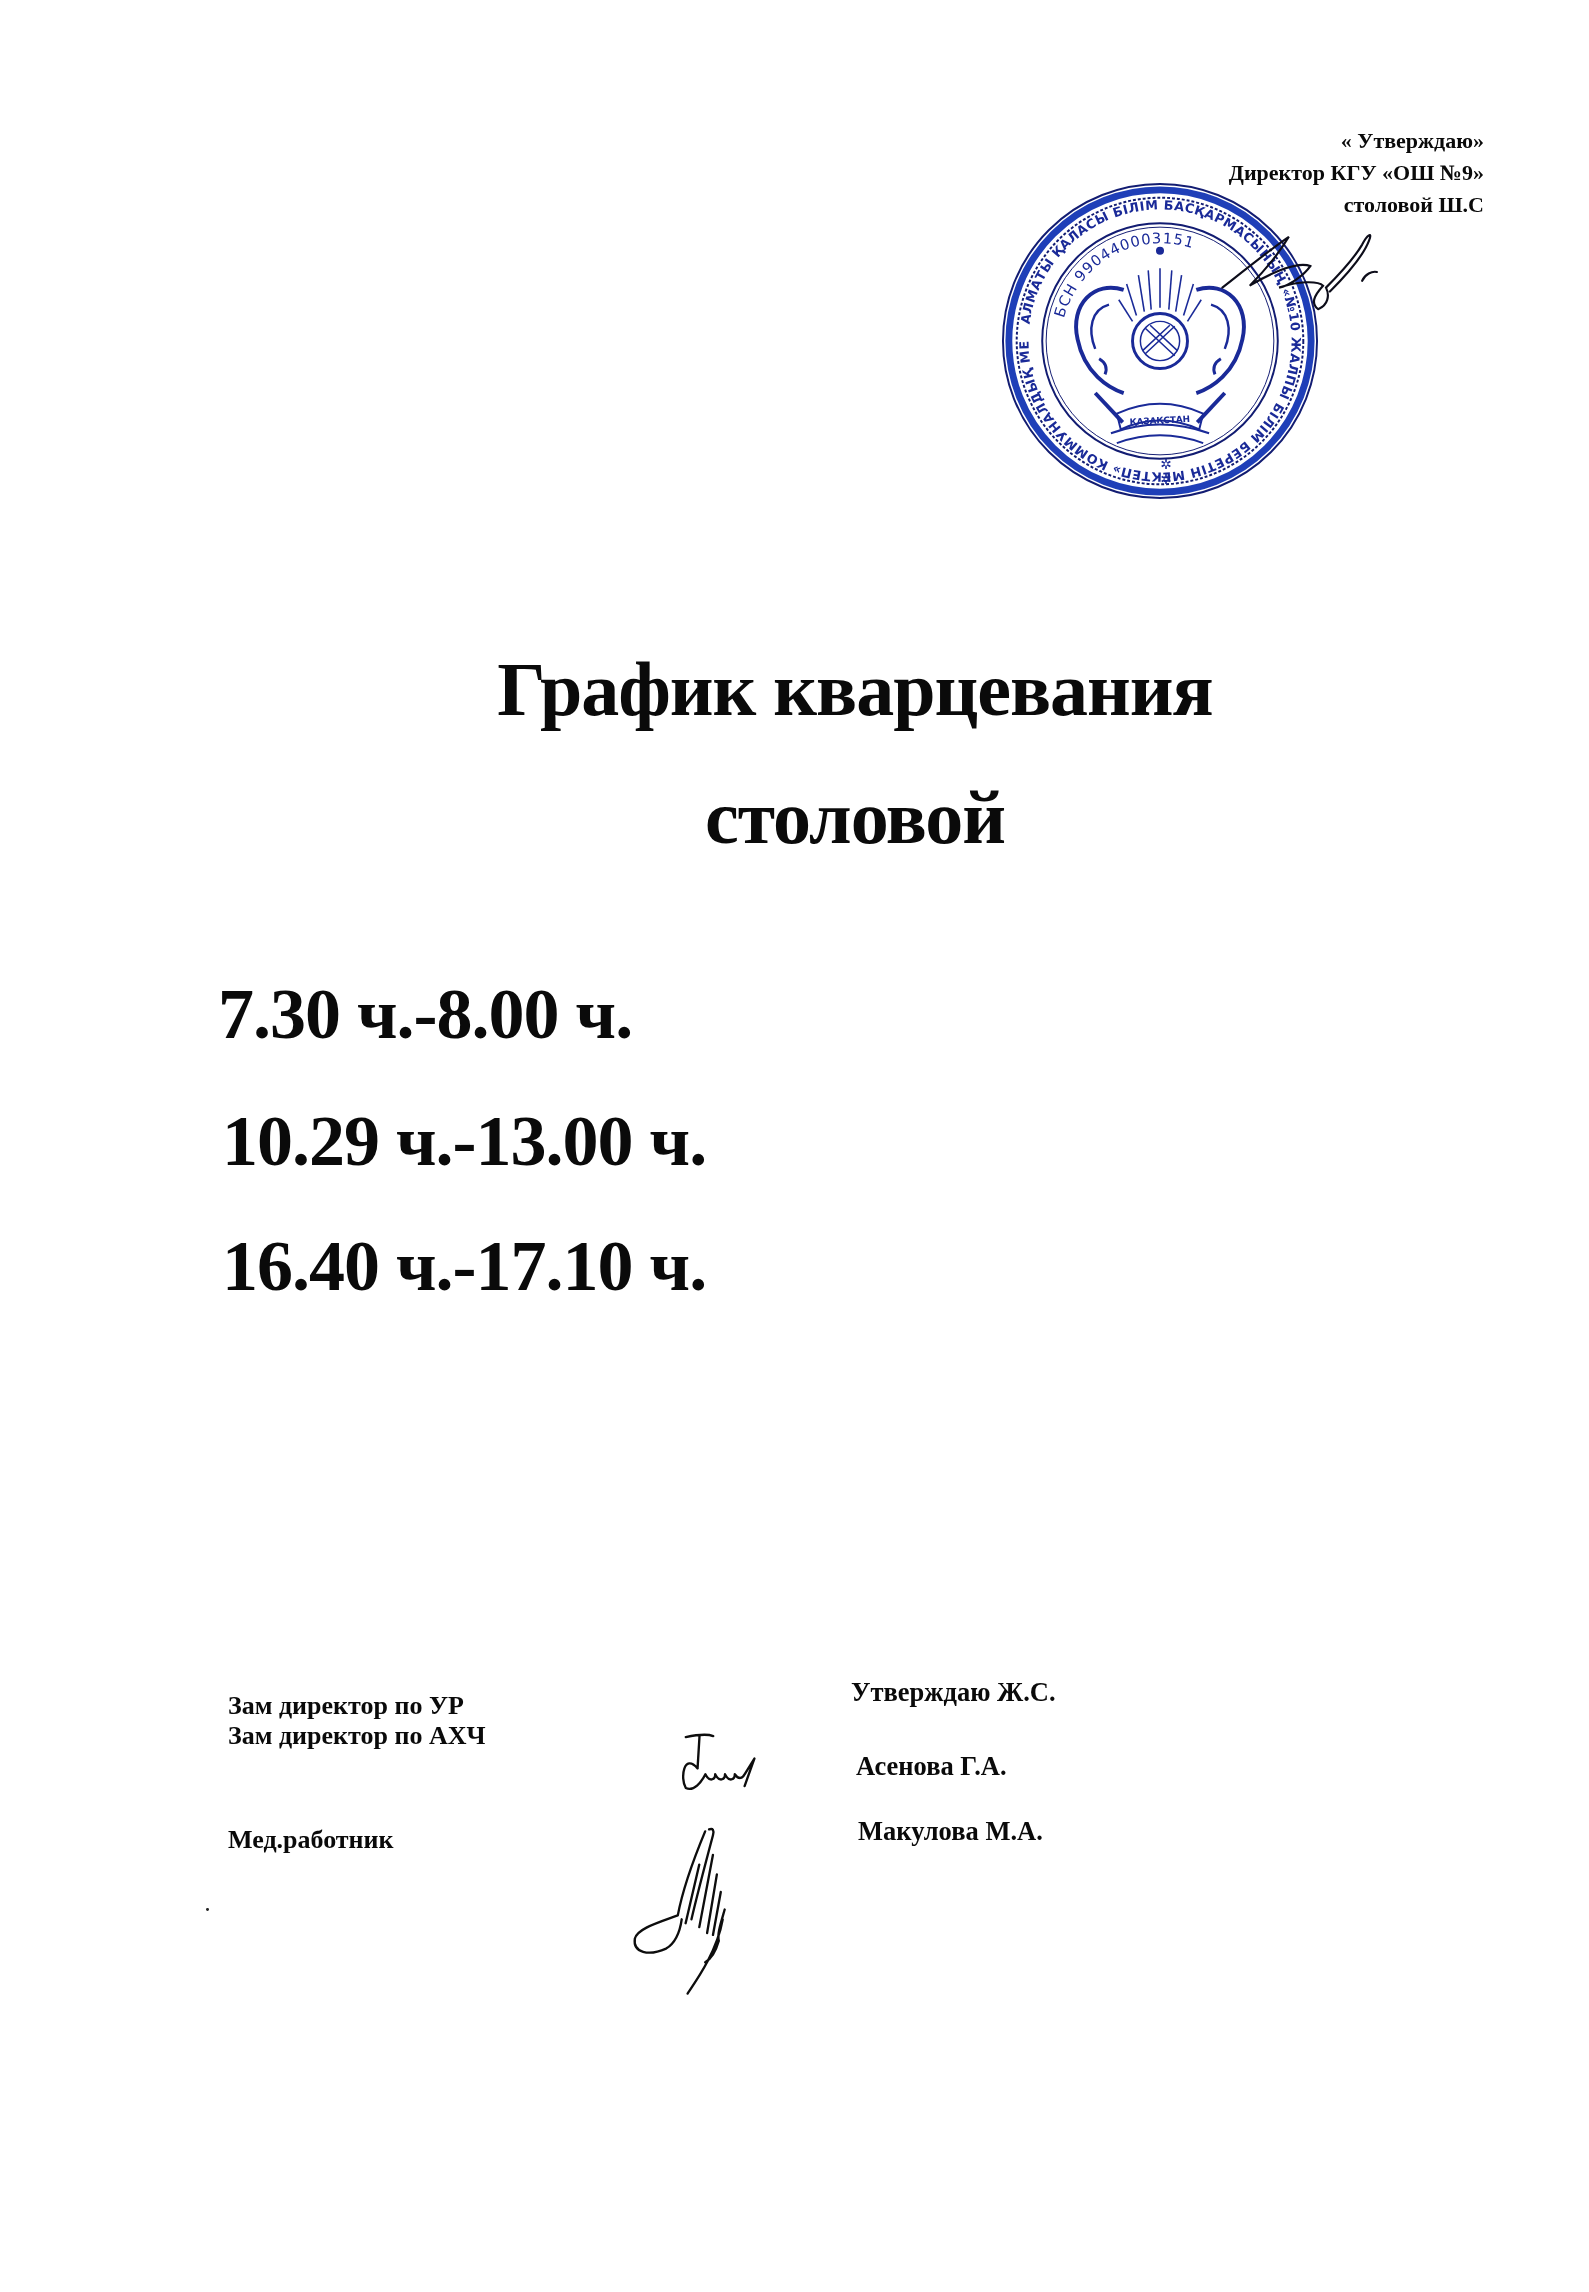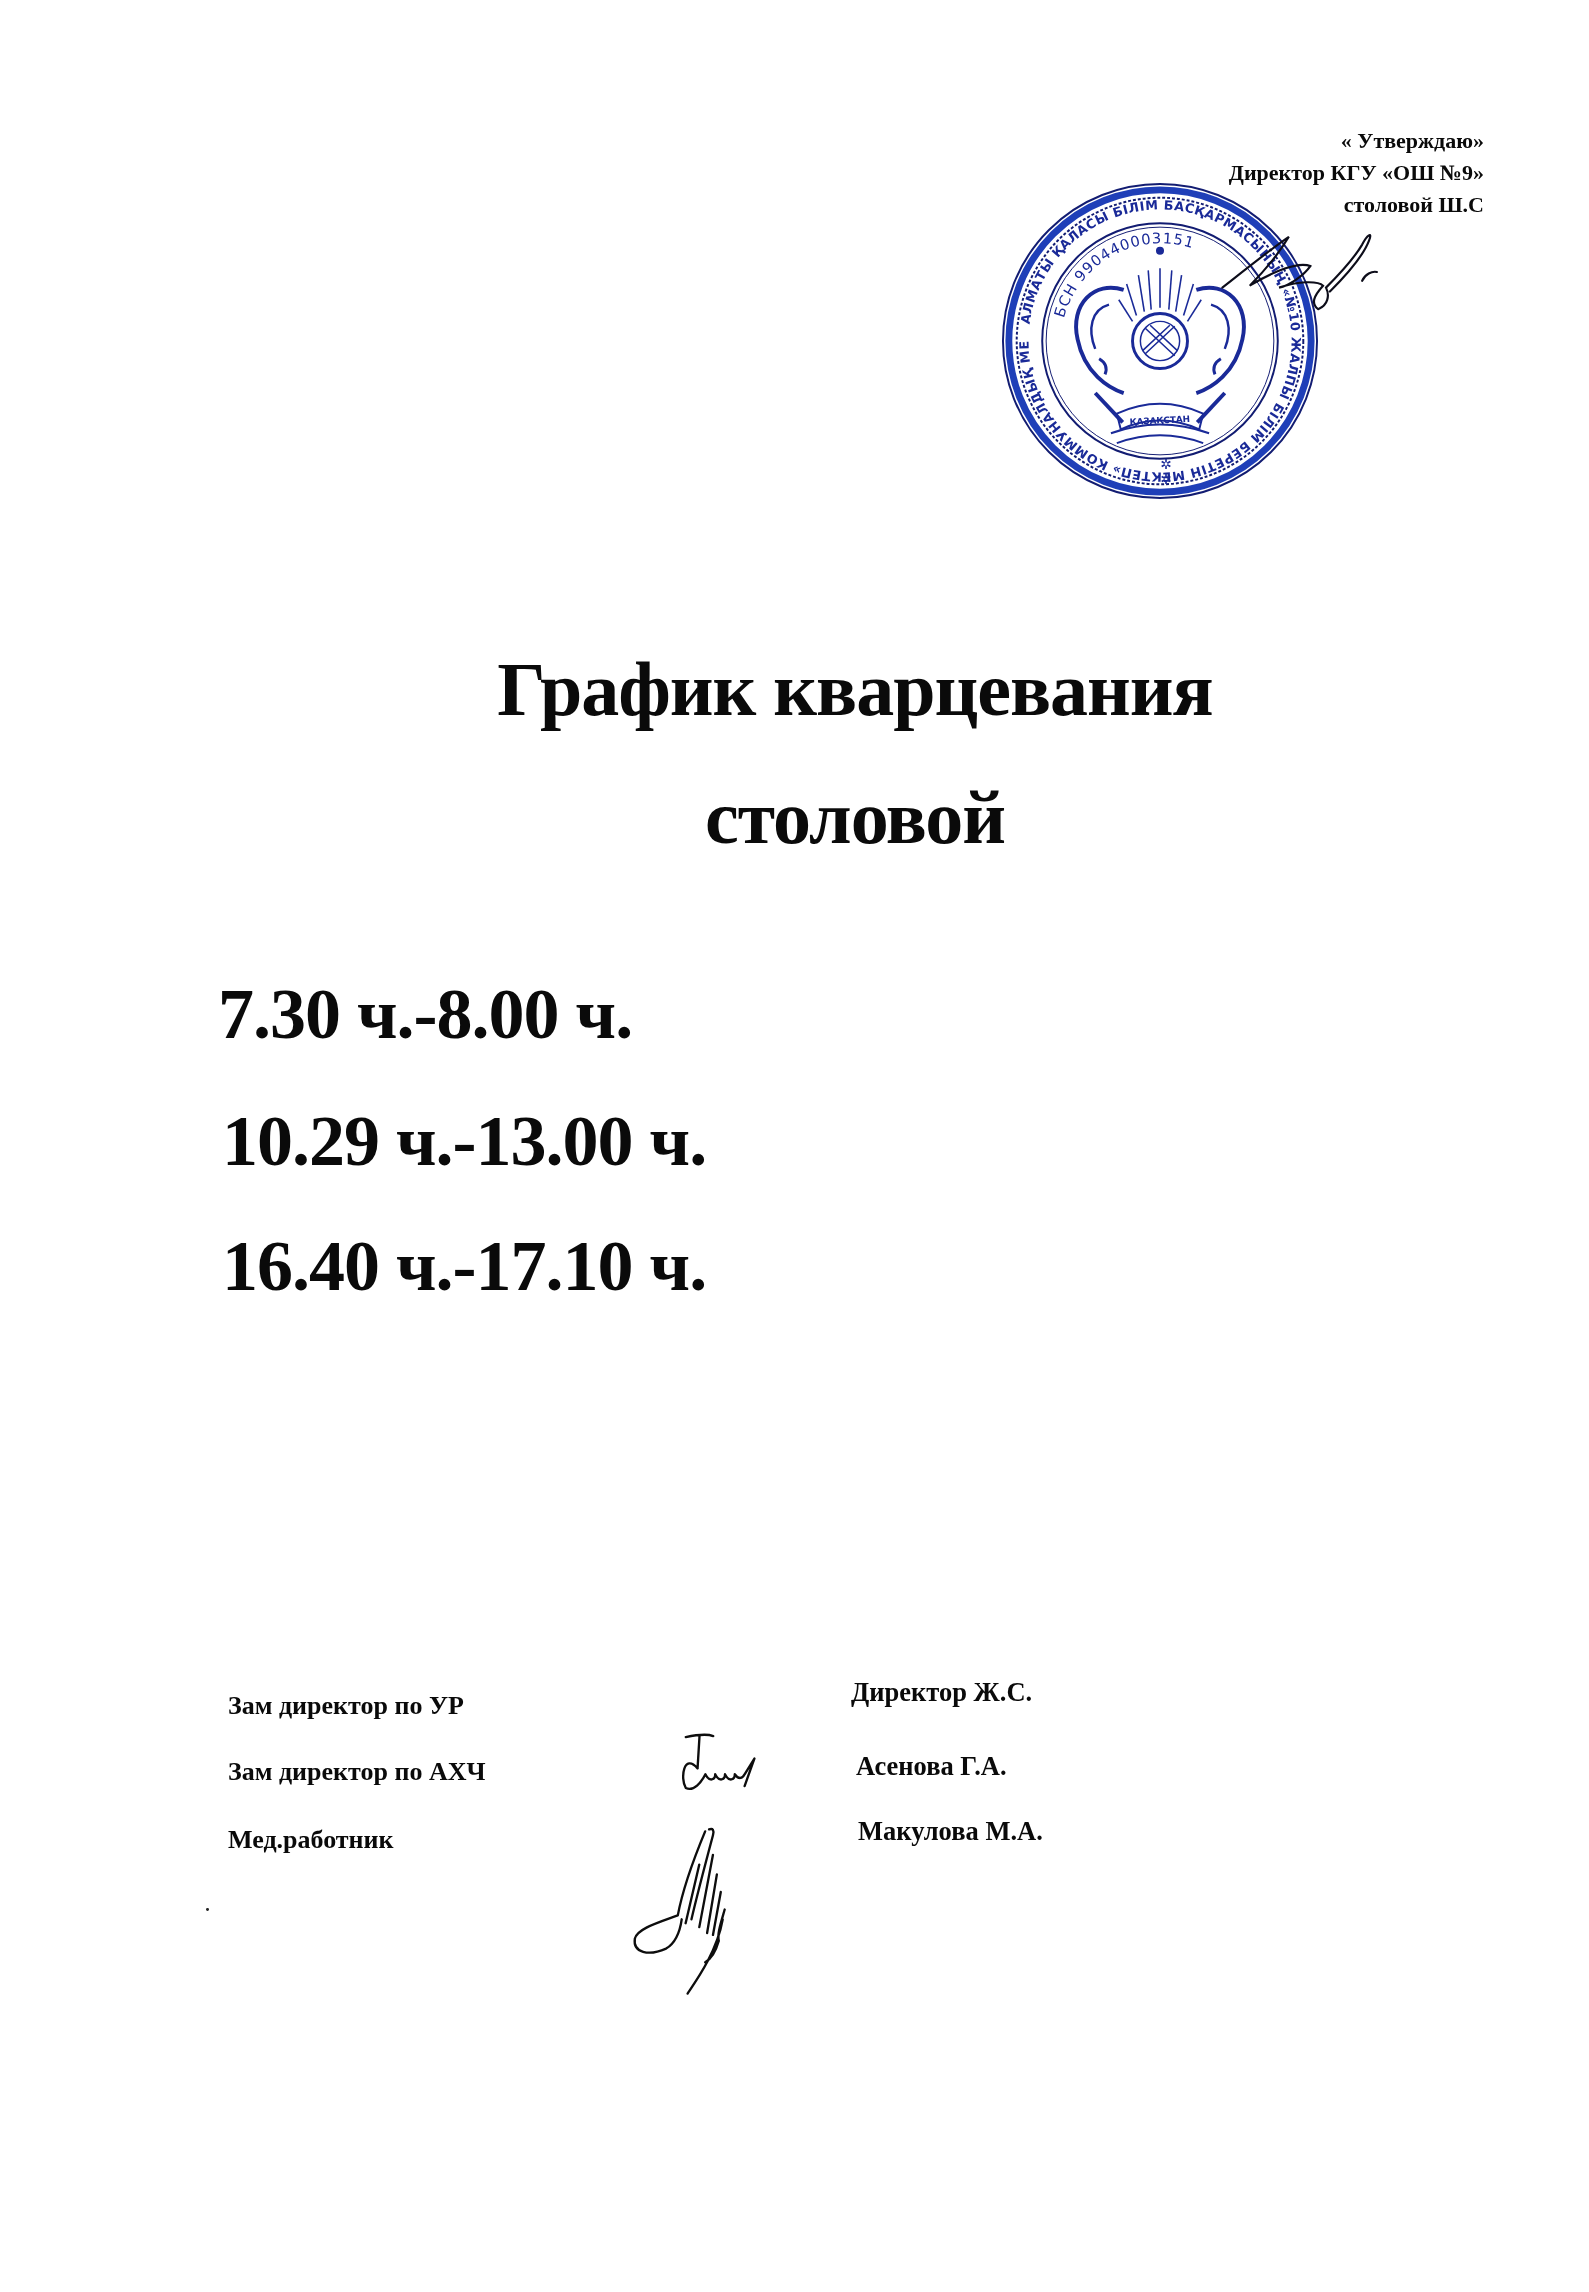--- a/index.html
+++ b/index.html
@@ -23,21 +23,21 @@
 
   
   .time { position: absolute; left: 218px; font-weight: bold; font-size: 72px; letter-spacing: -1px; }
   .time.t1 { top: 973px; }
   .time.t2 { top: 1100px; left: 222px; }
   .time.t3 { top: 1225px; left: 222px; }
 
   
   .role { position: absolute; left: 228px; font-weight: bold; font-size: 26px; }
   .role.r1 { top: 1691px; }
-  .role.r2 { top: 1757px; text-align: center; }
+  .role.r2 { top: 1721px; text-align: center; }
   .role.r3 { top: 1825px; }
   .person { position: absolute; font-weight: bold; font-size: 26.5px; }
   .person.p1 { left: 851px; top: 1677px; }
   .person.p2 { left: 856px; top: 1751px; }
   .person.p3 { left: 858px; top: 1816px; }
 
   .dot { position: absolute; left: 206px; top: 1908px; width: 2.9px; height: 2.9px; background: #222; border-radius: 50%; }
 </style>
 </head>
 <body>
@@ -113,21 +113,21 @@
   <div class="time t1">7.30 ч.-8.00 ч.</div>
   <div class="time t2">10.29 ч.-13.00 ч.</div>
   <div class="time t3">16.40 ч.-17.10 ч.</div>
 </div>
 
 <div>
   <div class="role r1">Зам директор по УР</div>
   <div class="role r2">Зам директор по АХЧ</div>
   <div class="role r3">Мед.работник</div>
 
-  <div class="person p1">Директор Ж.С.</div>
+  <div class="person p1">Утверждаю Ж.С.</div>
   <div class="person p2">Асенова Г.А.</div>
   <div class="person p3">Макулова М.А.</div>
 
   <svg class="signature" style="left:676px; top:1731px;" width="98" height="64" viewBox="0 0 100 65">
     <path d="M10,6 Q30,2 38,5 M24,5 L22,38 M22,38 C8,22 4,48 10,58 C18,62 26,52 30,44 C34,52 40,50 40,44 C44,52 50,50 50,44 C54,52 60,50 60,44 C64,50 68,48 70,44 L80,28 M80,28 L70,56" fill="none" stroke="#0d0d0d" stroke-width="2.4" stroke-linecap="round" stroke-linejoin="round"></path>
   </svg>
   <svg class="signature" style="left:627px; top:1825px;" width="127" height="172" viewBox="0 0 130 175">
     <path d="M80,6 C70,30 58,60 52,92 M84,4 Q90,2 88,10 C80,40 72,70 66,96 M74,40 L60,100 M88,30 L74,104 M92,50 L82,110 M96,68 L88,112 M100,86 C96,100 92,112 94,118 M52,92 C30,100 10,106 8,116 C6,130 22,134 40,126 C50,120 54,110 56,96 M94,118 C90,132 84,138 80,140 M98,96 C92,130 70,160 62,172" fill="none" stroke="#0d0d0d" stroke-width="2.4" stroke-linecap="round" stroke-linejoin="round"></path>
   </svg>
 </div>

